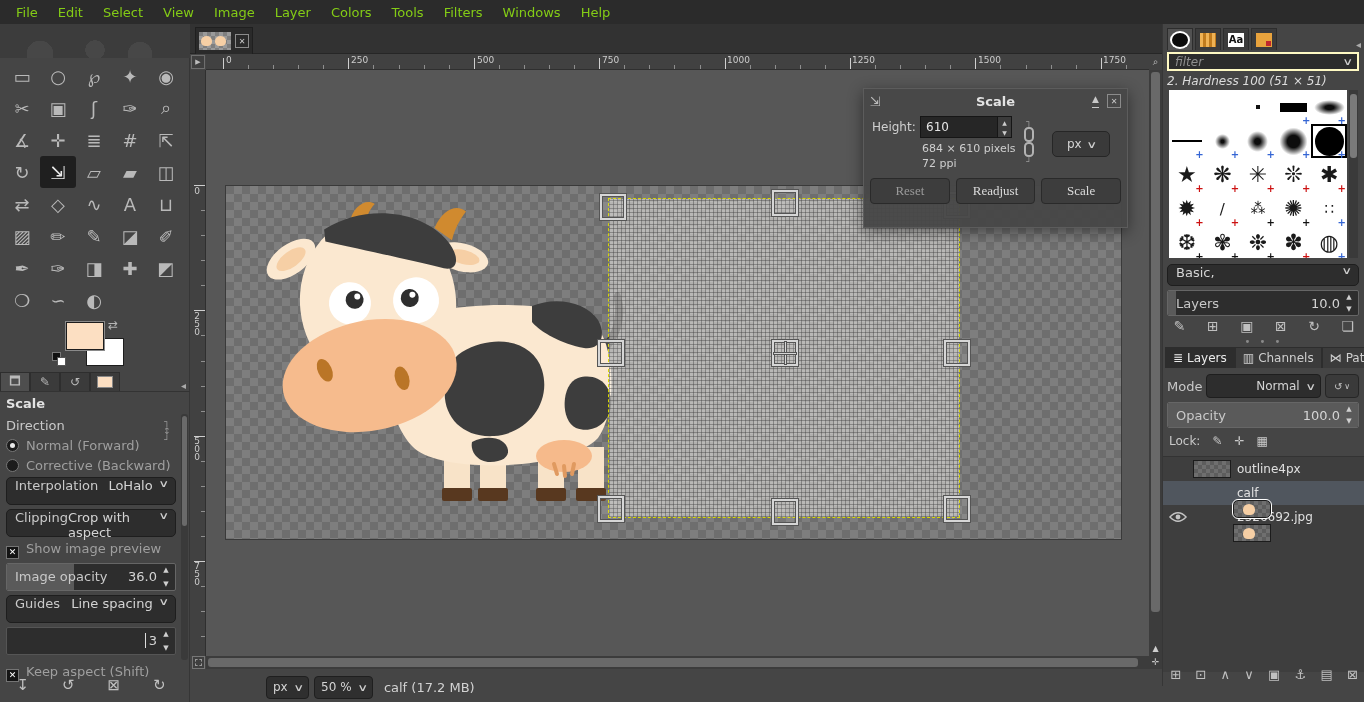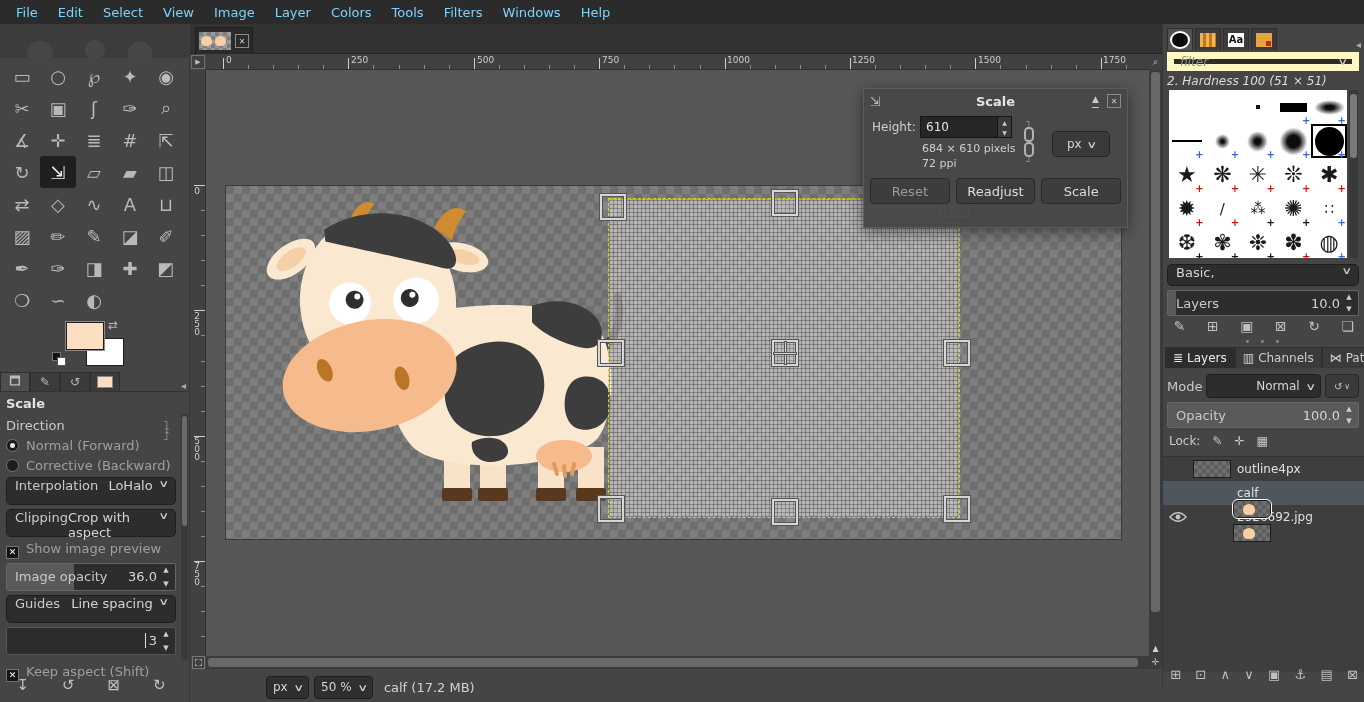--- a/index.html
+++ b/index.html
@@ -1,21 +1,21 @@
 <!DOCTYPE html>
 <html><head>
 <meta charset="utf-8">
 <style>
   * { margin:0; padding:0; box-sizing:border-box; }
   html,body { width:1364px; height:702px; overflow:hidden; }
   body { background:#454545; font-family:"DejaVu Sans","Liberation Sans",sans-serif; color:#d4d4d4; font-size:13px; position:relative; }
 
   
   .menubar { position:absolute; left:0; top:0; width:1364px; height:24px; background:#2b2b2b; display:flex; align-items:center; padding-left:6px; z-index:60; }
-  .menubar .mi { padding:3px 10px; color:#7dd3fc; cursor:default; }
+  .menubar .mi { padding:3px 10px; color:#84cc16; cursor:default; }
 
   
   .toolbox { position:absolute; left:0; top:24px; width:190px; height:678px; background:#454545; border-right:1px solid #363636; }
   .wilber { position:absolute; left:0; top:0; width:190px; height:34px; background:#3c3c3c;
     background-image:radial-gradient(circle 22px at 40px 30px,#474747 60%,transparent 61%),radial-gradient(circle 16px at 95px 26px,#474747 60%,transparent 61%),radial-gradient(circle 20px at 140px 30px,#474747 60%,transparent 61%); }
   .toolgrid { position:absolute; left:4px; top:36px; width:182px; display:grid; grid-template-columns:repeat(5,36px); grid-auto-rows:32px; }
   .tool { display:flex; align-items:center; justify-content:center; color:#b9b9b9; font-size:18px; border-radius:3px; cursor:pointer; }
   .tool.active { background:#1f1f1f; color:#ececec; }
   
   .colors { position:absolute; left:0; top:296px; width:190px; height:52px; }
@@ -107,35 +107,35 @@
   .dtitle .ic { color:#bdbdbd; font-size:13px; z-index:1; }
   .dtitle .right { margin-left:auto; display:flex; gap:8px; z-index:1; }
   .detach { color:#c9c9c9; font-size:9px; border-bottom:1px solid #c9c9c9; line-height:10px; }
   .drow { display:flex; align-items:center; margin:3px 0 3px 8px; }
   .dlab { width:48px; text-align:left; color:#d0d0d0; font-size:12px; }
   .dfield { width:92px; height:22px; background:#262626; border:1px solid #161616; color:#e4e4e4; font-size:12px; display:flex; align-items:center; padding:0 5px; position:relative; }
   .dfield .sp { position:absolute; right:0; top:0; bottom:0; width:14px; background:#3b3b3b; border-left:1px solid #161616; display:flex; flex-direction:column; align-items:center; justify-content:space-around; font-size:6px; color:#ccc; }
   .chainwrap { width:26px; height:52px; position:absolute; left:152px; top:28px; color:#9a9a9a; font-size:9px; text-align:center; }
   .pxdd { position:absolute; left:188px; top:42px; height:26px; width:58px; background:#3a3a3a; border:1px solid #262626; border-radius:5px; display:flex; align-items:center; justify-content:center; gap:6px; font-size:12px; }
   .dinfo { margin-left:58px; font-size:11px; color:#cfcfcf; line-height:15px; }
-  .dbuttons { display:flex; gap:6px; margin:7px 6px 0 6px; }
+  .dbuttons { display:flex; gap:6px; margin:7px 6px 0 6px;font-family:Liberation Serif, serif; }
   .dbtn { flex:1; height:26px; background:#3d3d3d; border:1px solid #2a2a2a; border-radius:4px; display:flex; align-items:center; justify-content:center; color:#dcdcdc; }
   .dbtn.dimmed { color:#9a9a9a; }
 
   
   .rdock { position:absolute; left:1162px; top:24px; width:202px; height:662px; background:#454545; border-left:1px solid #363636; }
   .rtabs { position:absolute; left:0; top:2px; width:202px; height:24px; display:flex; align-items:flex-end; padding-left:4px; }
   .rtab { width:26px; height:22px; background:#3b3b3b; border:1px solid #2d2d2d; border-bottom:none; display:flex; align-items:center; justify-content:center; margin-right:2px; }
   .rtab.active { background:#525252; }
   .ric-brush { width:16px; height:14px; background:#0b0b0b; border-radius:50%; box-shadow:0 0 0 2px #fff; }
   .ric-pattern { width:16px; height:14px; background:repeating-linear-gradient(90deg,#efb254 0 3px,#c07b1d 3px 6px); }
   .ric-font { width:16px; height:14px; background:#fff; color:#111; font-size:10px; font-weight:bold; display:flex; align-items:center; justify-content:center; }
   .ric-hist { width:16px; height:14px; background:#e8a33d; position:relative; }
   .ric-hist::after { content:""; position:absolute; right:1px; bottom:1px; width:5px; height:5px; background:#c0272d; }
-  .filterbox { position:absolute; left:4px; top:28px; width:192px; height:19px; background:#2c2c2c; border:7px solid #fef9c3; display:flex; align-items:center; padding:0 6px; font-style:italic; color:#8f8f8f; font-size:12px; }
+  .filterbox { position:absolute; left:4px; top:28px; width:192px; height:19px; background:#2c2c2c; border:2px solid #fef9c3; display:flex; align-items:center; padding:0 6px; font-style:italic; color:#8f8f8f; font-size:12px; }
   .brushtitle { position:absolute; left:4px; top:50px; font-style:italic; font-size:12px; color:#dcdcdc; }
   .brusharea { position:absolute; left:6px; top:66px; width:178px; height:168px; background:#ffffff; overflow:hidden; display:grid; grid-template-columns:repeat(5,35.6px); grid-auto-rows:34px; }
   .bcell { position:relative; display:flex; align-items:center; justify-content:center; }
   .bcell::after { content:""; }
   .b-dot::after { width:4px; height:4px; background:#111; }
   .b-bar::after { width:27px; height:9px; background:#000; }
   .b-esoft::after { width:31px; height:15px; border-radius:50%; background:radial-gradient(ellipse at center,rgba(0,0,0,.95) 20%,rgba(0,0,0,0) 70%); }
   .b-line::after { width:30px; height:2px; background:#000; }
   .b-s1::after { width:17px; height:17px; background:radial-gradient(circle,rgba(0,0,0,.95) 12%,rgba(0,0,0,0) 62%); }
   .b-s2::after { width:23px; height:23px; background:radial-gradient(circle,rgba(0,0,0,.95) 18%,rgba(0,0,0,0) 64%); }

